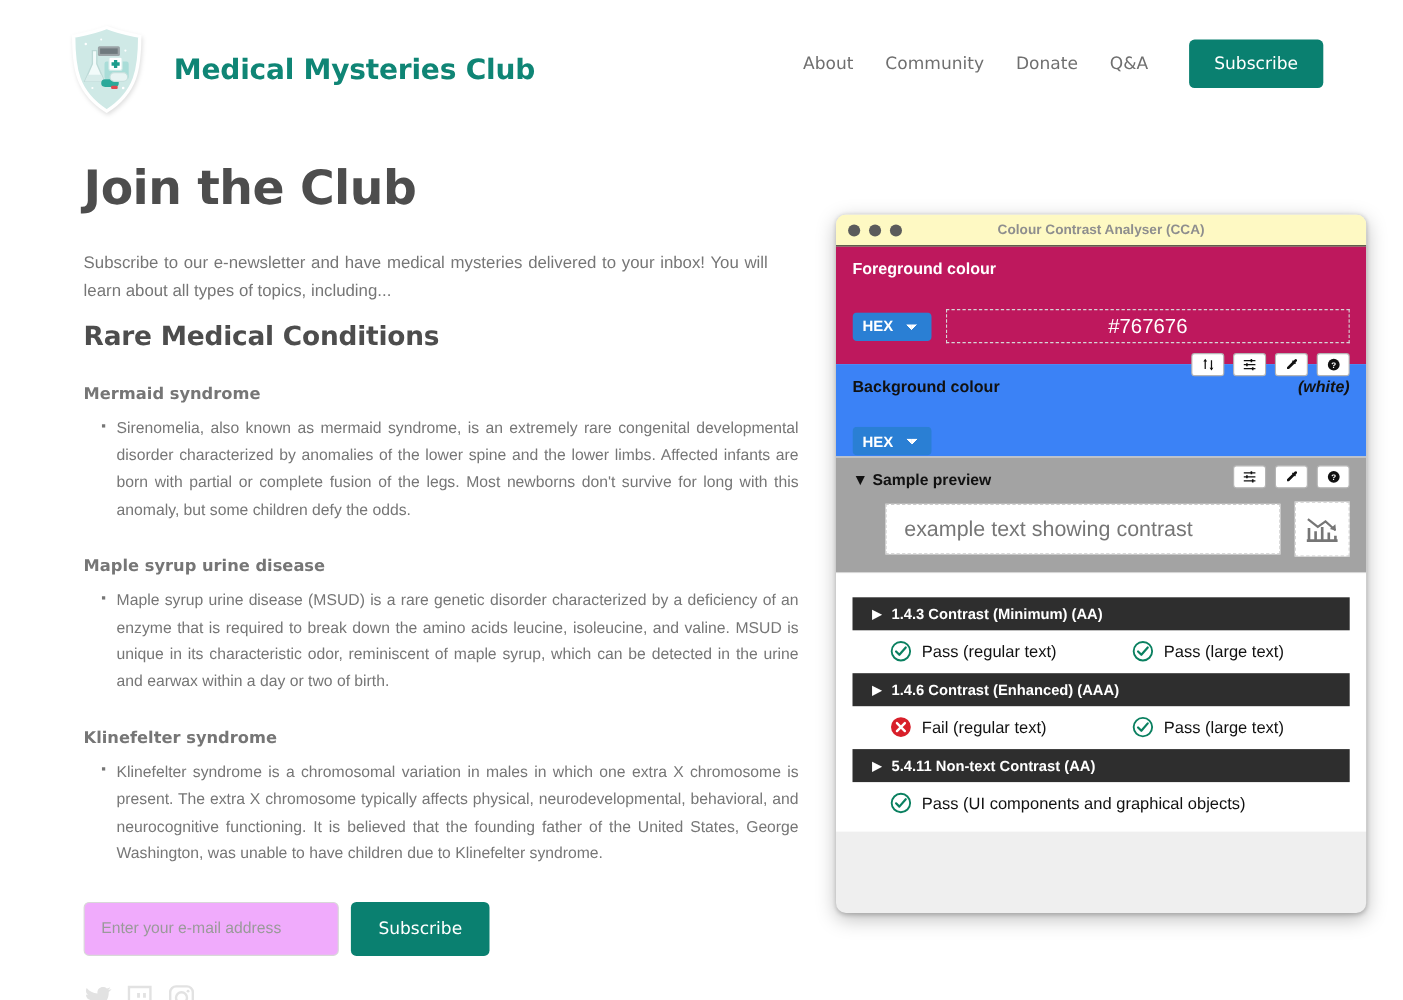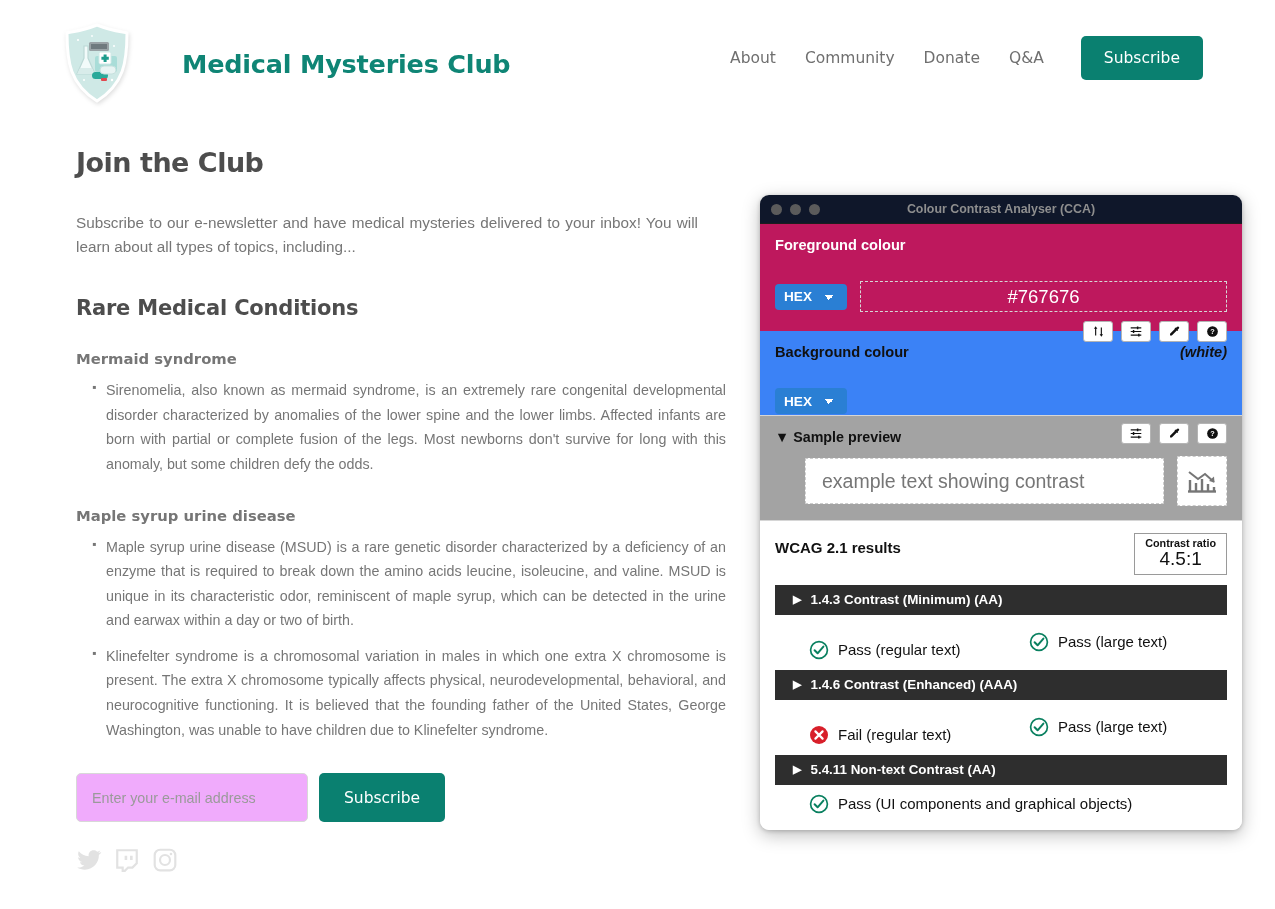--- a/index.html
+++ b/index.html
@@ -8,50 +8,50 @@
     background: #ffffff;
     font-family: "Liberation Sans", sans-serif;
     overflow: hidden;
   }
   .page { position: relative; width: 1275px; height: 909px; background:#fff; }
 
   
   .site-header {
     position: absolute; left: 0; top: 0; width: 1275px; height: 124px;
   }
-  .brand { position: absolute; left: 62px; top: 22px; display: flex; align-items: center; gap: 24px; }
+  .brand { position: absolute; left: 62px; top: 22px; display: flex; align-items: center; }
   .logo-shield { width: 70px; height: 84px; position: relative; filter: drop-shadow(1px 2px 2px rgba(0,0,0,.13)); }
   .brand-name {
     margin-left: 26px; font-size: 25.5px; font-weight: 700; color: #0f8575;
     letter-spacing: -0.2px; font-family: "DejaVu Sans", sans-serif;
   }
   .main-nav { position: absolute; right: 72px; top: 36px; display: flex; align-items: center; }
   .nav-link {
     font-size: 15.5px; color: #6f6f6f; margin-right: 29px; text-decoration: none;
     font-family: "DejaVu Sans", sans-serif; font-weight: 500; white-space: nowrap;
   }
   .nav-link:last-of-type { margin-right: 37px; }
   .subscribe-nav-btn {
     background: #0a8070; color: #fff; border: none; border-radius: 5px;
     font-size: 15.5px; padding: 13px 23px; cursor: pointer;
     font-family: "DejaVu Sans", sans-serif; font-weight: 500;
   }
 
   
   .content { position: absolute; left: 76px; top: 148px; width: 650px; }
   .page-title {
-    font-size: 27px; font-weight: 700; color: #4d4d4d; letter-spacing: -0.5px;
+    font-size: 43px; font-weight: 700; color: #4d4d4d; letter-spacing: -0.5px;
     font-family: "DejaVu Sans", sans-serif; line-height: 1.1;
   }
   .intro {
     margin-top: 33px; font-size: 15.3px; line-height: 1.62; color: #767676;
     width: 622px; text-align: justify;
   }
   .section-title {
-    margin-top: 36px; font-size: 21px; font-weight: 700; color: #4d4d4d;
+    margin-top: 14px; font-size: 24px; font-weight: 700; color: #4d4d4d;
     font-family: "DejaVu Sans", sans-serif; letter-spacing: -0.2px;
   }
   .cond-title {
     margin-top: 30px; font-size: 14.8px; font-weight: 700; color: #767676;
     font-family: "DejaVu Sans", sans-serif;
   }
   .cond-list { margin-top: 11px; padding-left: 16px; list-style: none; }
   .cond-list li {
     position: relative; font-size: 14.3px; line-height: 1.72; color: #767676;
     text-align: justify; padding-left: 14px; width: 634px;
@@ -76,21 +76,21 @@
   .social-row { margin-top: 25px; display: flex; gap: 12px; }
   .social-icon { width: 26px; height: 26px; display: block; cursor: pointer; }
 
   
   .cca {
     position: absolute; left: 760px; top: 195px; width: 482px; height: 635px;
     border-radius: 9px; background: #efefef; overflow: hidden;
     box-shadow: 0 5px 18px rgba(0,0,0,.26), 0 1px 4px rgba(0,0,0,.2);
   }
   .cca-titlebar {
-    height: 29px; background: #0f172a; display: flex; align-items: center;
+    height: 29px; background: #fef9c3; display: flex; align-items: center;
     position: relative; border-bottom: 1px solid #1d1d1d;
   }
   .traffic { display: flex; gap: 8px; margin-left: 11px; }
   .dot { width: 11px; height: 11px; border-radius: 50%; background: #5b5b5b; }
   .cca-title {
     position: absolute; left: 0; right: 0; text-align: center;
     font-size: 12.4px; font-weight: 700; color: #8e8e8e;
     font-family: "Liberation Sans", sans-serif; pointer-events: none;
   }
 
@@ -154,21 +154,21 @@
   .ratio-value { font-size: 19px; color: #111; line-height: 1.1; }
 
   .criterion-bar {
     background: #2e2e2e; color: #fff; margin-top: 10px; height: 30px;
     display: flex; align-items: center; padding-left: 18px;
     font-size: 13.4px; font-weight: 700; cursor: pointer;
   }
   .caret { margin-right: 9px; font-size: 11px; }
   .result-row { display: flex; margin-top: 9px; margin-bottom: 2px; padding-left: 34px; }
   .result-item { display: flex; align-items: center; font-size: 15px; color: #111; }
-  .result-item.first { width: 220px; margin-top: 16px; }
+  .result-item.first { width: 220px; }
   .status-icon { width: 20px; height: 20px; margin-right: 9px; flex: 0 0 20px; }
 </style>
 </head>
 <body>
 
 <div class="page">
 
   <header class="site-header">
     <div class="brand">
       <div class="logo-shield">
@@ -220,20 +220,21 @@
     <h3 class="cond-title">Mermaid syndrome</h3>
     <ul class="cond-list">
       <li>Sirenomelia, also known as mermaid syndrome, is an extremely rare congenital developmental disorder characterized by anomalies of the lower spine and the lower limbs. Affected infants are born with partial or complete fusion of the legs. Most newborns don't survive for long with this anomaly, but some children defy the odds.</li>
     </ul>
 
     <h3 class="cond-title">Maple syrup urine disease</h3>
     <ul class="cond-list">
       <li>Maple syrup urine disease (MSUD) is a rare genetic disorder characterized by a deficiency of an enzyme that is required to break down the amino acids leucine, isoleucine, and valine. MSUD is unique in its characteristic odor, reminiscent of maple syrup, which can be detected in the urine and earwax within a day or two of birth.</li>
     </ul>
 
+    <h3 class="cond-title">Klinefelter syndrome</h3>
     <ul class="cond-list">
       <li>Klinefelter syndrome is a chromosomal variation in males in which one extra X chromosome is present. The extra X chromosome typically affects physical, neurodevelopmental, behavioral, and neurocognitive functioning. It is believed that the founding father of the United States, George Washington, was unable to have children due to Klinefelter syndrome.</li>
     </ul>
 
     <form class="subscribe-form">
       <input class="email-input" type="text" placeholder="Enter your e-mail address" style="">
       <button class="subscribe-submit">Subscribe</button>
     </form>
 
     <div class="social-row">
@@ -349,27 +350,20 @@
             <path d="M3 27.5h28"></path>
             <path d="M5 27v-11M11 27v-8M17 27v-12M23 27v-7M29 27v-4"></path>
             <path d="M4 8 L13 15 L20 10 L29 18" stroke-width="2"></path>
             <path d="M29 12.5 L29.5 18.5 L24 17" fill="#767676" stroke="none"></path>
           </svg>
         </div>
       </div>
     </div>
 
     <div class="wcag-panel">
-      <div class="wcag-head">
-        <span class="wcag-title">WCAG 2.1 results</span>
-        <div class="ratio-box">
-          <div class="ratio-label">Contrast ratio</div>
-          <div class="ratio-value">4.5:1</div>
-        </div>
-      </div>
 
       <div class="criterion-bar">
         <span class="caret">▶</span>
         <span>1.4.3 Contrast (Minimum) (AA)</span>
       </div>
       <div class="result-row">
         <div class="result-item first">
           <span class="status-icon">
             <svg width="20" height="20" viewBox="0 0 20 20" fill="none">
               <circle cx="10" cy="10" r="8.4" stroke="#0a8060" stroke-width="1.7"></circle>

